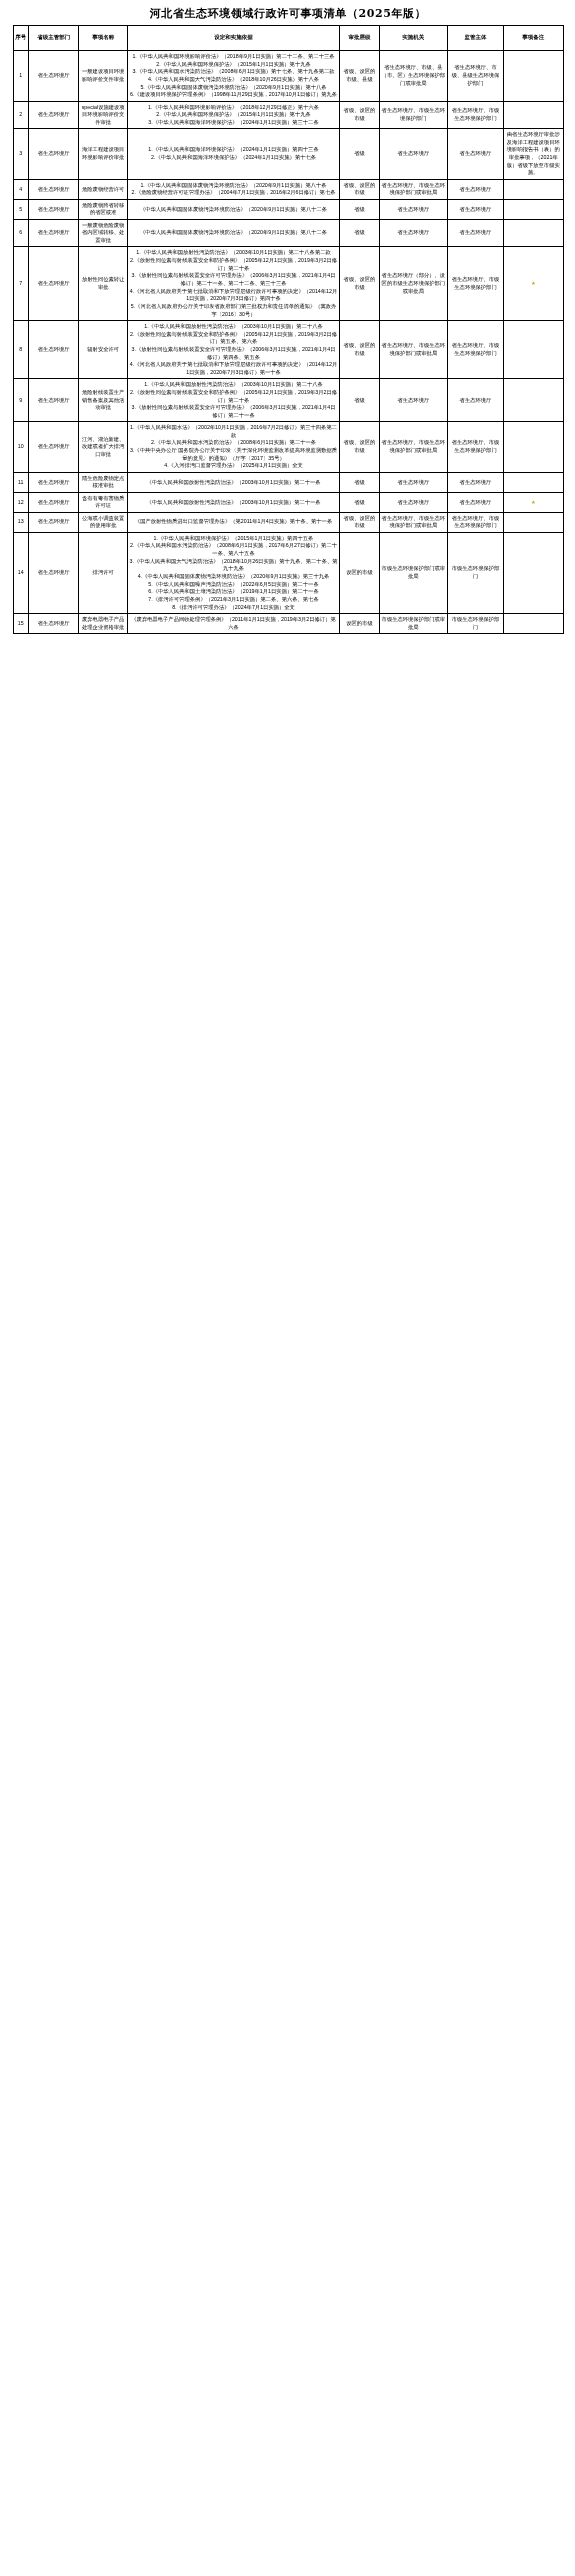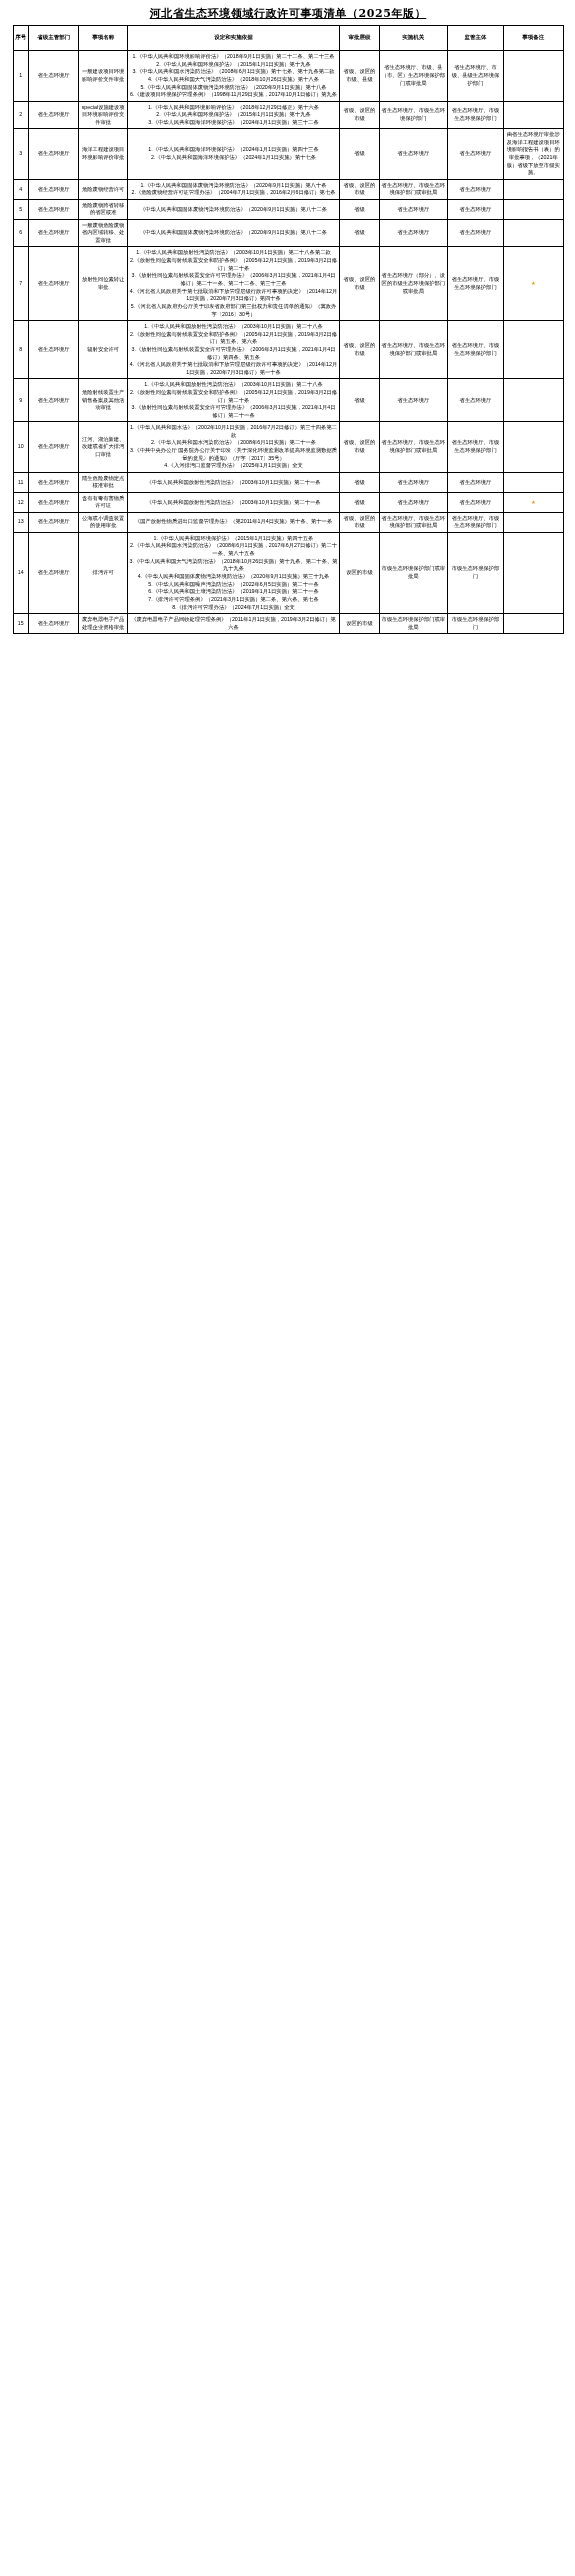--- a/index.html
+++ b/index.html
@@ -1,18 +1,18 @@
 <!DOCTYPE html>
 <html style="font-size:9.3px"><head>
 <meta charset="utf-8">
 <style>
   html,body{margin:0;padding:0;background:#ffffff;}
   body{font-family:"Liberation Sans","DejaVu Sans",sans-serif;color:#000;}
   .page{width:576px;min-height:2576px;position:relative;background:#fff;padding:0;box-sizing:border-box;}
-  .doc-title{text-align:center;font-size:11px;font-weight:bold;letter-spacing:0.6px;padding:5.8px 0 4.7px 0;font-family:"DejaVu Serif","Liberation Serif",serif;text-decoration:underline;}
+  .doc-title{text-align:center;font-size:11px;font-weight:bold;letter-spacing:0.6px;padding:5.8px 0 4.7px 0;font-family:"DejaVu Serif","Liberation Serif",serif;}
   table.main{border-collapse:collapse;width:551px;margin:0 auto;table-layout:fixed;}
   table.main th, table.main td{border:0.6px solid #000;vertical-align:middle;padding:1.8px 1.2px;font-size:5.3px;line-height:1.45;text-align:center;word-break:break-all;}
   table.main th{font-weight:bold;font-size:5.5px;height:20px;background:#fff;}
   td.idx{font-size:5.8px;}
   td.basis{text-align:left;padding:2.9px 2.9px;line-height:1.55;}
   td.basis .ln{display:block;}
   .col-idx{width:14px;}
   .col-dept{width:46px;}
   .col-item{width:44px;}
   .col-basis{width:193px;}

